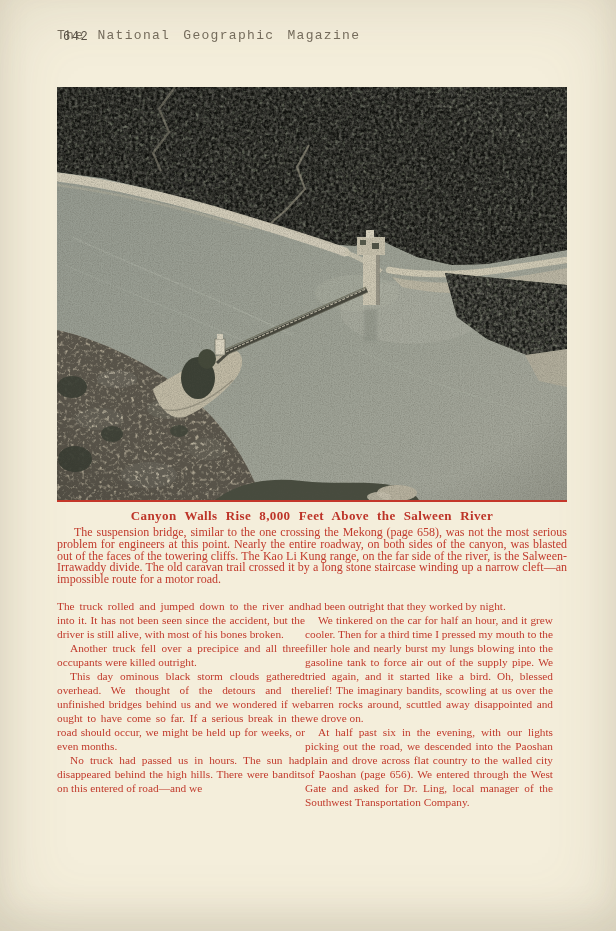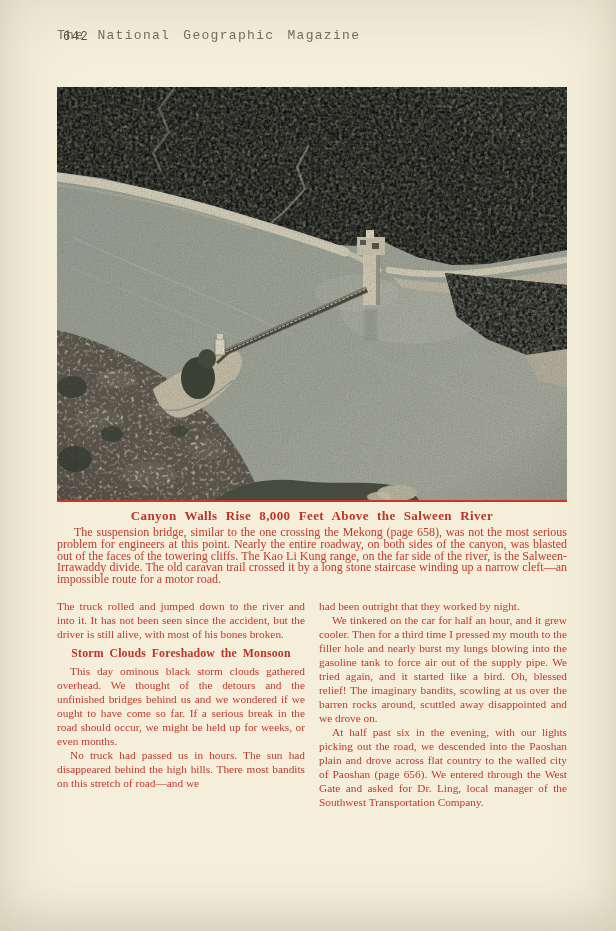--- a/index.html
+++ b/index.html
@@ -33,21 +33,21 @@
     text-align:center;font-weight:bold;font-size:13px;
     letter-spacing:.4px;word-spacing:4.5px;color:#bd3428;
   }
   .cap-text{
     position:absolute;top:527px;left:57px;width:510px;margin:0;
     font-size:12px;line-height:11.8px;text-align:justify;text-indent:17px;
     color:#c13a2c;
   }
   .cols{
     position:absolute;top:599px;left:57px;width:510px;
-    display:flex;gap:14px;color:#c13a2c;
+    display:flex;gap:0;color:#c13a2c;
   }
   .col{width:248px;font-size:11.3px;line-height:14px;text-align:justify;}
   .col p{margin:0;text-indent:13px;}
   .col p.no-indent{text-indent:0;}
   .col-heading{
     margin:5px 0 4px 0;text-align:center;font-size:11.8px;font-weight:bold;
     word-spacing:2.5px;letter-spacing:.2px;color:#bd3428;
   }
 </style>
 </head>
@@ -189,25 +189,25 @@
     </svg>
   </figure>
 
   <div class="cap-title">Canyon Walls Rise 8,000 Feet Above the Salween River</div>
   <p class="cap-text">The suspension bridge, similar to the one crossing the Mekong (page 658), was not the most serious problem for engineers at this point.  Nearly the entire roadway, on both sides of the canyon, was blasted out of the faces of the towering cliffs.  The Kao Li Kung range, on the far side of the river, is the Salween-Irrawaddy divide.  The old caravan trail crossed it by a long stone staircase winding up a narrow cleft—an impossible route for a motor road.</p>
 
   <div class="cols">
     <div class="col">
       <div>
           <p class="no-indent">The truck rolled and jumped down to the river and into it.  It has not been seen since the accident, but the driver is still alive, with most of his bones broken.</p>
+          <p>Another truck fell over a precipice and all three occupants were killed outright.</p>
         </div>
-      <h3 class="col-heading">Storm Clouds Foreshadow the Monsoon</h3>
       <div>
           <p>This day ominous black storm clouds gathered overhead.  We thought of the detours and the unfinished bridges behind us and we wondered if we ought to have come so far.  If a serious break in the road should occur, we might be held up for weeks, or even months.</p>
-          <p>No truck had passed us in hours.  The sun had disappeared behind the high hills.  There most bandits on this stretch of road—and we</p>
+          <p>No truck had passed us in hours.  The sun had disappeared behind the high hills.  There were bandits on this entered of road—and we</p>
         </div>
     </div>
     <div class="col">
       <div>
           <p class="no-indent">had been outright that they worked by night.</p>
           <p>We tinkered on the car for half an hour, and it grew cooler.  Then for a third time I pressed my mouth to the filler hole and nearly burst my lungs blowing into the gasoline tank to force air out of the supply pipe.  We tried again, and it started like a bird.  Oh, blessed relief!  The imaginary bandits, scowling at us over the barren rocks around, scuttled away disappointed and we drove on.</p>
           <p>At half past six in the evening, with our lights picking out the road, we descended into the Paoshan plain and drove across flat country to the walled city of Paoshan (page 656).  We entered through the West Gate and asked for Dr. Ling, local manager of the Southwest Transportation Company.</p>
         </div>
     </div>
   </div>

